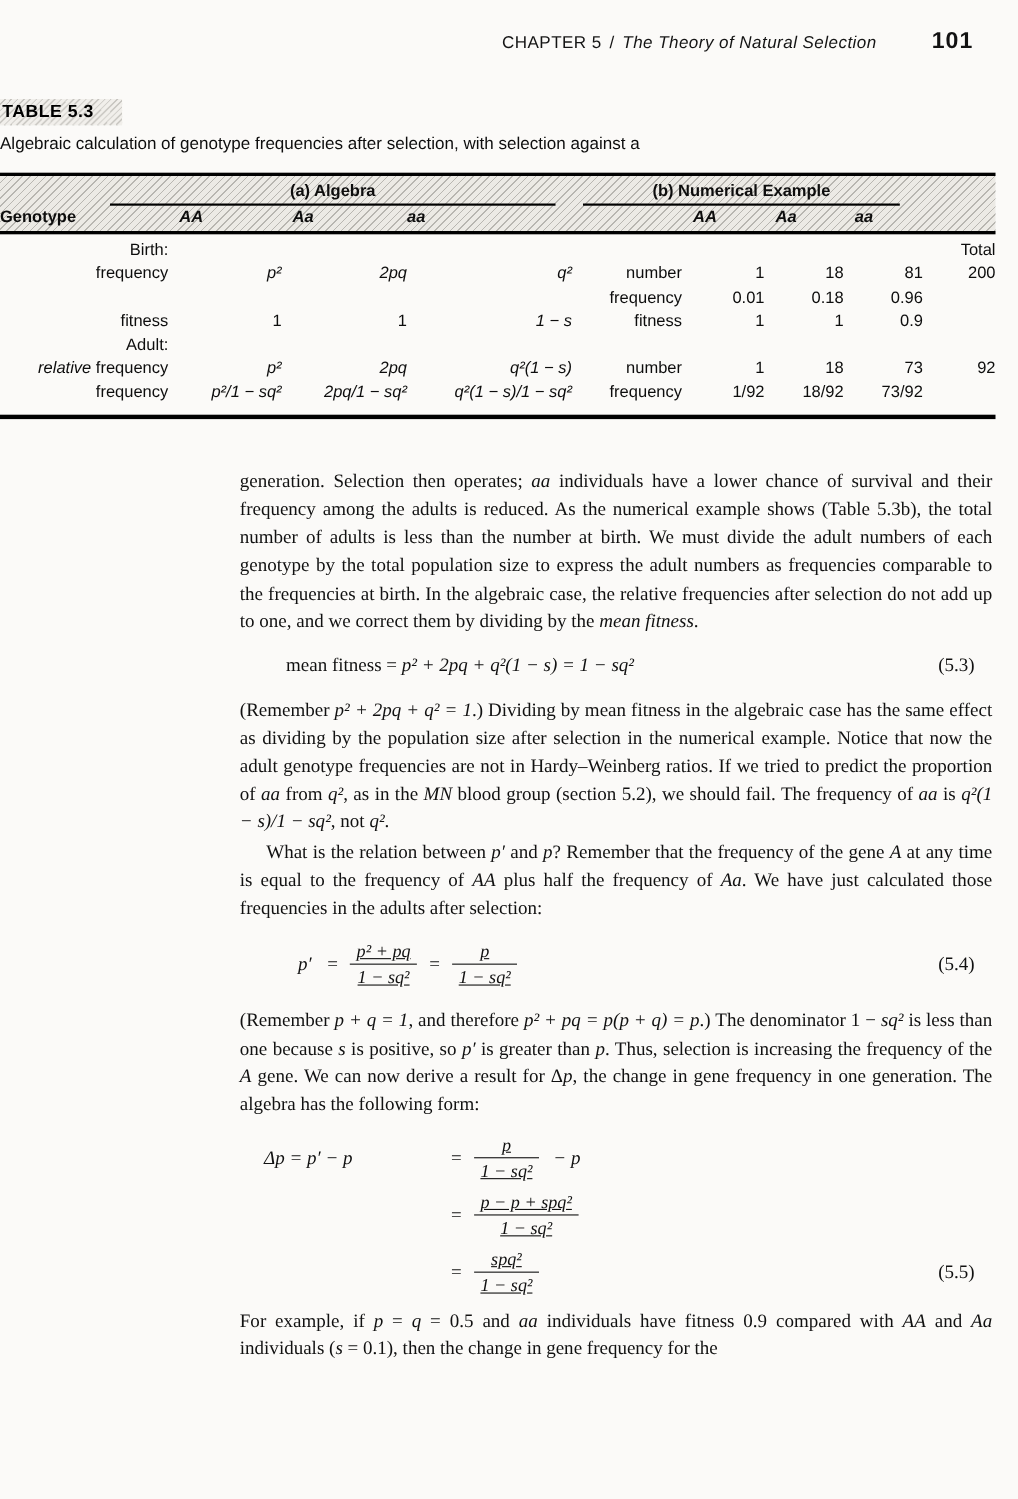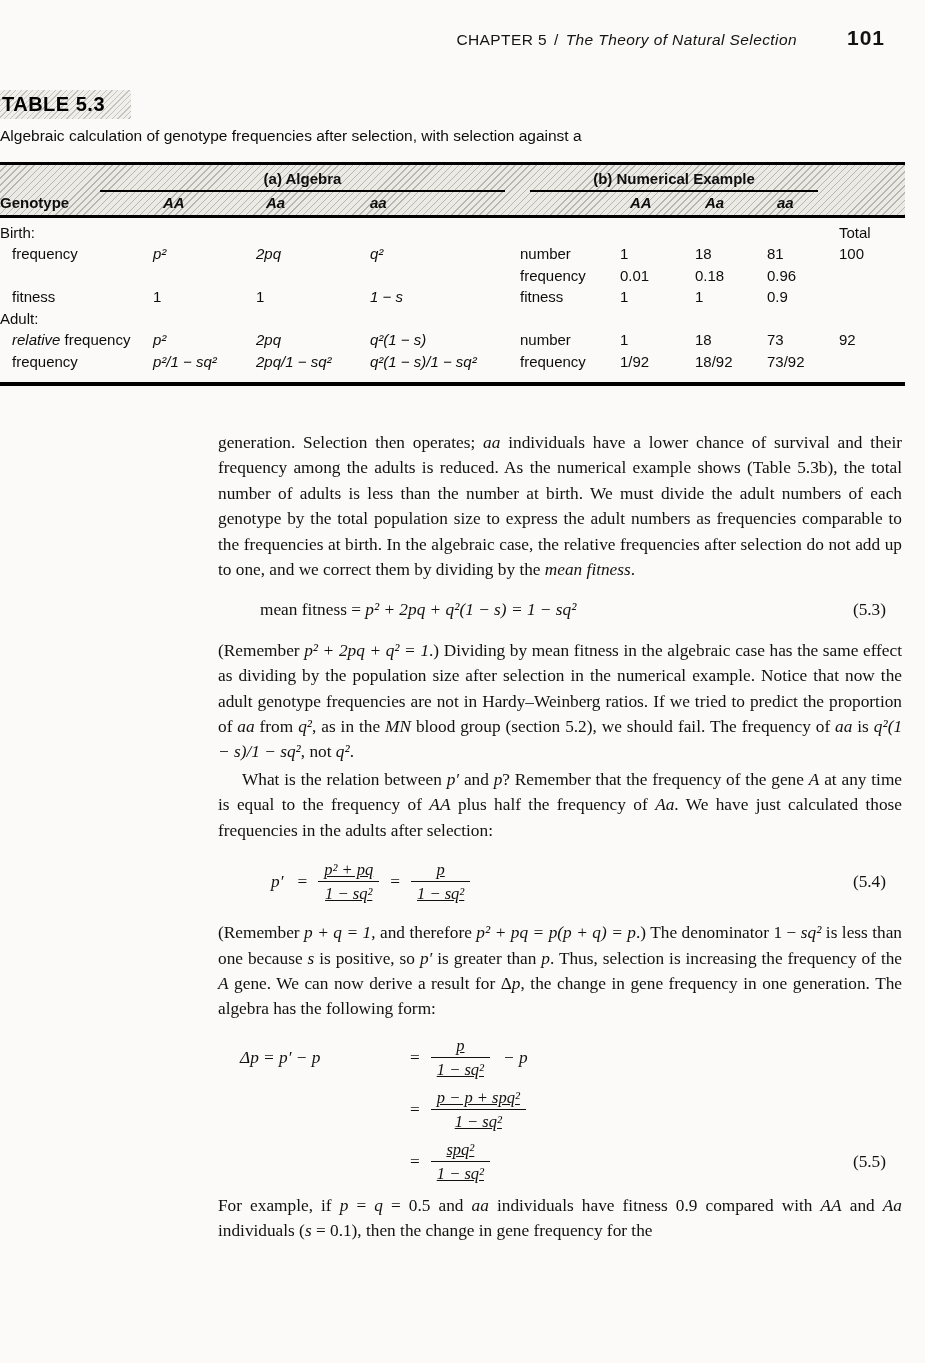--- a/index.html
+++ b/index.html
@@ -17,21 +17,21 @@
     padding:26px 40px 0 0;gap:50px;
   }
   .running-head{font-size:15.5px;letter-spacing:.4px;color:#141414;}
   .running-head .sep{margin:0 7px;}
   .running-head .booktitle{font-style:italic;}
   .pagenum{font-size:21px;font-weight:700;letter-spacing:1px;}
 
   
   .tbl-label{
     display:inline-block;margin:40px 0 0 0;
-    font-size:20px;font-weight:700;letter-spacing:.5px;color:#000;
+    font-size:16px;font-weight:700;letter-spacing:.5px;color:#000;
     padding:3px 26px 3px 2px;
     background:
       repeating-linear-gradient(135deg,rgba(255,255,255,0) 0 3px,rgba(160,158,152,.55) 3px 4px),
       #f1efeb;
   }
   .caption{
     margin:7px 0 0 0;max-width:700px;
     font-size:15.5px;line-height:20.5px;color:#0d0d0d;
   }
 
@@ -62,21 +62,21 @@
   .gb{
     grid-column:5/10;margin-left:10px;margin-right:87px;
     text-align:center;font-weight:700;
     border-bottom:2px solid #000;padding-bottom:3px;
   }
   .gt{font-weight:700;}
   .ch{font-weight:700;font-style:italic;padding-left:10px;}
   .thead .col4.ch{padding-left:0;}
 
   .tbody{border-bottom:4px solid #000;padding:6px 0 8px;}
-  .tbody .trow{min-height:21.5px;}
+  .tbody .trow{min-height:21.5px;text-align:right;}
   .sec{font-size:15px;}
   .rl{padding-left:12px;}
   .alg{font-style:italic;}
   .it{font-style:italic;}
   .total-label{}
 
   
   .main{
     margin:44px 0 0 218px;width:684px;
     font-family:"Liberation Serif",serif;
@@ -152,21 +152,21 @@
 
       <div class="trow">
         <span class="col1 rl">frequency</span>
         <span class="col2 alg">p²</span>
         <span class="col3 alg">2pq</span>
         <span class="col4 alg">q²</span>
         <span class="col5">number</span>
         <span class="col6">1</span>
         <span class="col7">18</span>
         <span class="col8">81</span>
-        <span class="col9">100</span>
+        <span class="col9">200</span>
       </div>
 
       <div class="trow">
         <span class="col5">frequency</span>
         <span class="col6">0.01</span>
         <span class="col7">0.18</span>
         <span class="col8">0.96</span>
       </div>
 
       <div class="trow">

